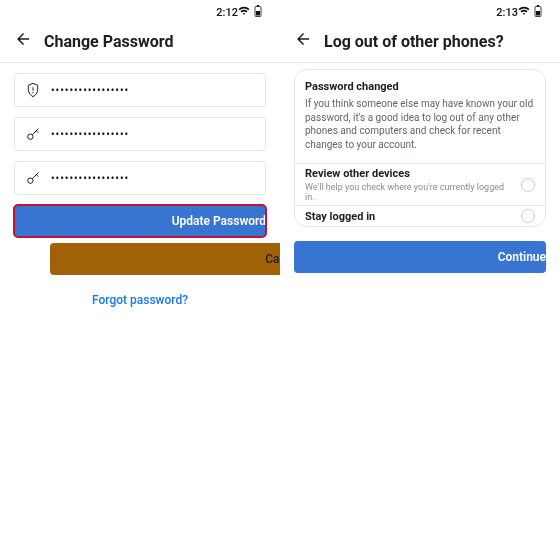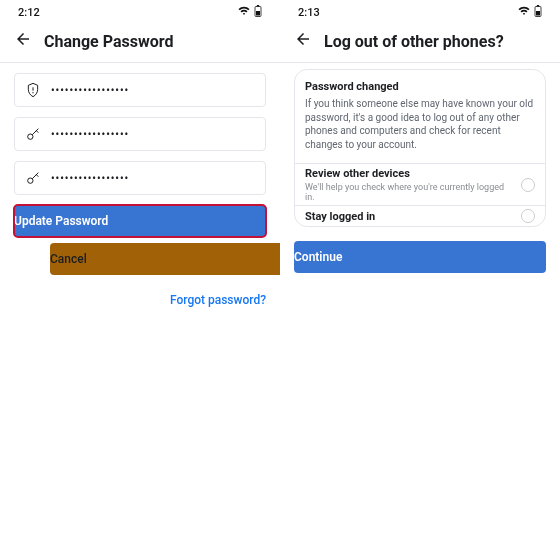--- a/index.html
+++ b/index.html
@@ -14,21 +14,21 @@
   .screen {
     width: 280px;
     height: 560px;
     background: #fff;
     position: relative;
   }
   .statusbar {
     height: 24px;
     display: flex;
     align-items: center;
-    justify-content: space-between;
+    justify-content: flex-end;
     padding: 0 18px;
     font-size: 11px;
     font-weight: 500;
     color: #111;
   }
   .status-icons { display: flex; align-items: center; gap: 4px; }
   .header {
     display: flex;
     align-items: center;
     gap: 12px;
@@ -59,42 +59,42 @@
   .field-value {
     font-size: 10px;
     letter-spacing: 1px;
     color: #1c1e21;
     font-weight: 700;
   }
   .btn {
     width: 100%;
     padding: 9px 0;
     border-radius: 4px;
-    text-align: left;
+    text-align: right;
     font-size: 12px;
     font-weight: 600;
     margin-top: 6px;
     cursor: pointer;
   }
   .btn-primary {
     background: #3875d2;
     color: #fff;
   }
   .btn-primary-highlight {
     outline: 2px solid #c51038;
     outline-offset: -1px;
   }
   .btn-secondary {
     background: #a16207;
     color: #1c1e21;
     font-weight: 500;
     margin-left: 36px;
   }
   .link-row {
-    text-align: right;
+    text-align: center;
     margin-top: 14px;
   }
   .link {
     color: #1877f2;
     font-size: 12px;
     font-weight: 500;
     cursor: pointer;
   }
   
   .card {

